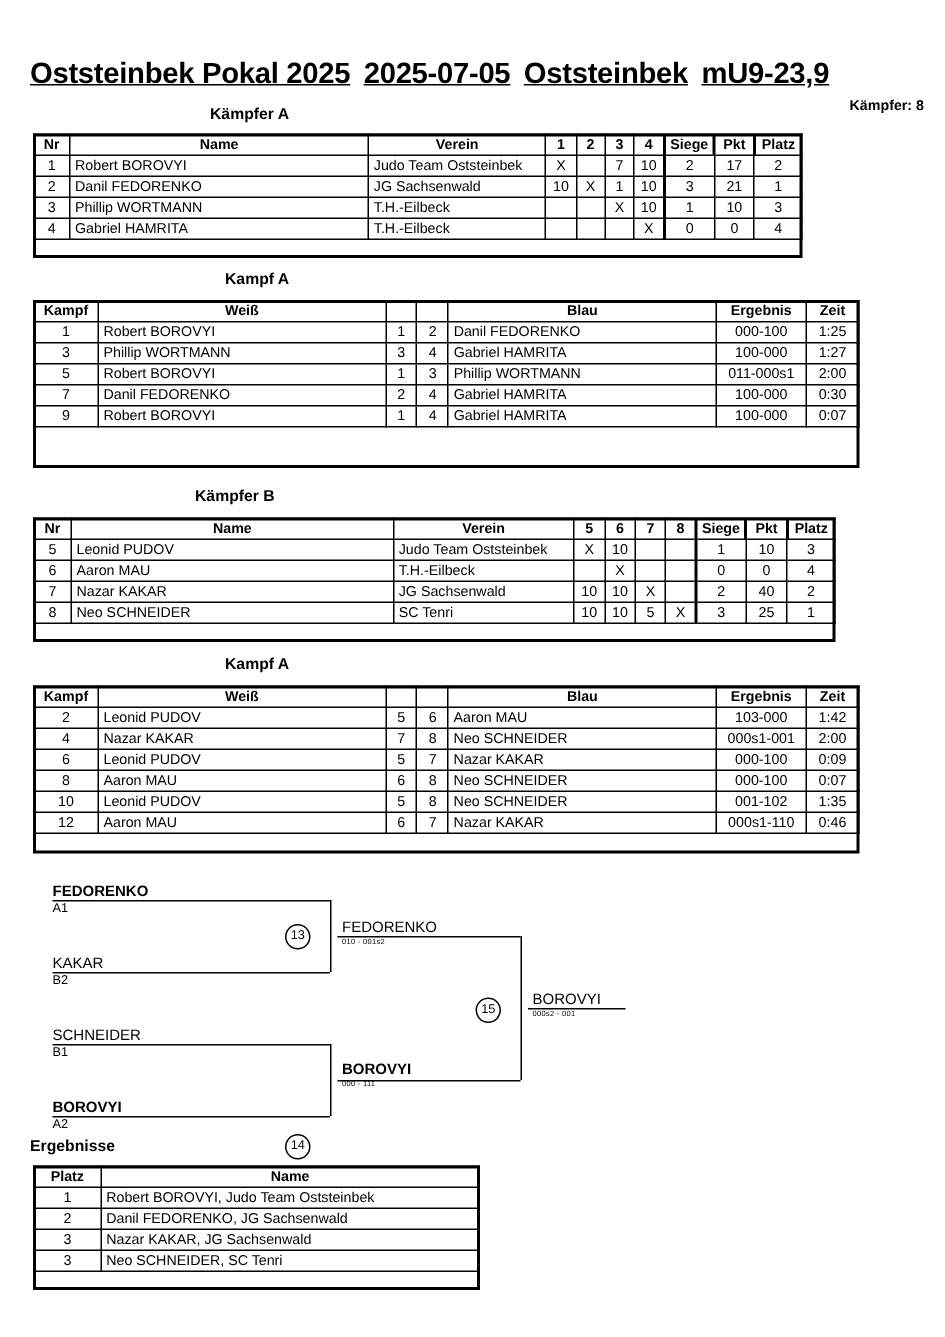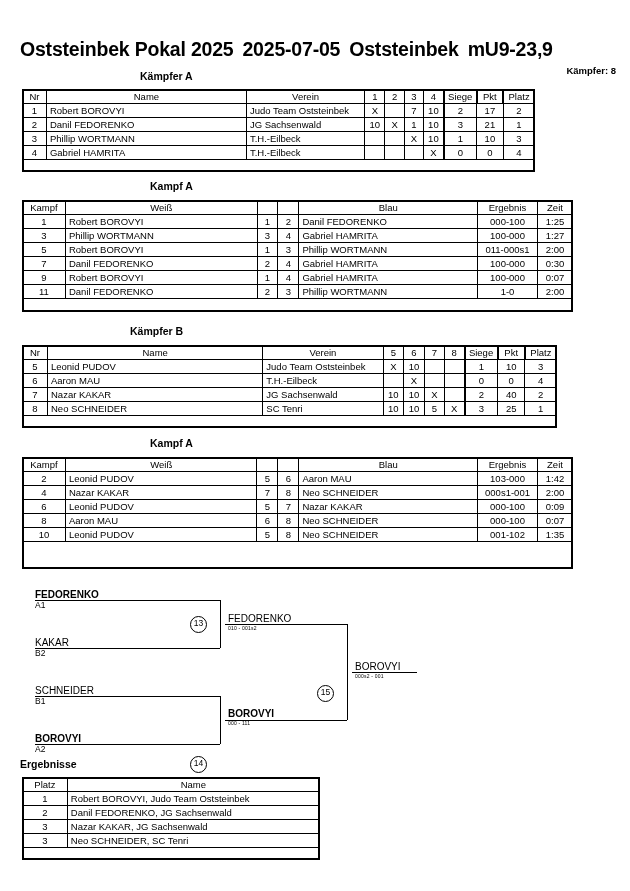--- a/index.html
+++ b/index.html
@@ -25,20 +25,21 @@
     height: 52px;
   }
   .doc-title {
     position: absolute;
     top: 0;
     left: 20px;
     font-size: 19.5px;
     font-weight: bold;
     letter-spacing: -0.2px;
     white-space: nowrap;
+    text-decoration: underline;
   }
   .doc-title span { margin-right: 9px; }
   .doc-title span:last-child { margin-right: 0; }
   .fighter-count {
     position: absolute;
     top: 27px;
     right: 14px;
     font-size: 9.5px;
     font-weight: bold;
     white-space: nowrap;
@@ -64,21 +65,21 @@
     border: 1px solid #000000;
     padding: 1px 3px;
     height: 14px;
     box-sizing: border-box;
     font-weight: normal;
     vertical-align: middle;
     white-space: nowrap;
     overflow: hidden;
   }
   table.grid th {
-    font-weight: normal;
+    font-weight: bold;
     text-align: center;
   }
   .c  { text-align: center; }
   .l  { text-align: left; }
   .b  { font-weight: bold; }
   .thick-l { border-left-width: 2px !important; }
 
   
   .frame {
     position: absolute;
@@ -299,29 +300,20 @@
       </tr>
       <tr>
         <td class="c">9</td>
         <td class="l b">Robert BOROVYI</td>
         <td class="c">1</td>
         <td class="c">4</td>
         <td class="l">Gabriel HAMRITA</td>
         <td class="c">100-000</td>
         <td class="c">0:07</td>
       </tr>
-      <tr>
-        <td class="c">11</td>
-        <td class="l b">Danil FEDORENKO</td>
-        <td class="c">2</td>
-        <td class="c">3</td>
-        <td class="l">Phillip WORTMANN</td>
-        <td class="c">1-0</td>
-        <td class="c">2:00</td>
-      </tr>
     </tbody>
 </table>
 <div class="frame" style="top:200px; left:22px; width:551px; height:112px;"></div>
 
 <div class="section-caption" style="top:325px; left:130px; width:300px;">Kämpfer B</div>
 
 <table class="grid" id="pool-b-table" style="top:345px; left:22px; width:535px;">
   <colgroup>
     <col style="width:26px">
       <col style="width:232px">
@@ -463,20 +455,29 @@
       </tr>
       <tr>
         <td class="c">10</td>
         <td class="l">Leonid PUDOV</td>
         <td class="c">5</td>
         <td class="c">8</td>
         <td class="l b">Neo SCHNEIDER</td>
         <td class="c">001-102</td>
         <td class="c">1:35</td>
       </tr>
+      <tr>
+        <td class="c">12</td>
+        <td class="l">Aaron MAU</td>
+        <td class="c">6</td>
+        <td class="c">7</td>
+        <td class="l b">Nazar KAKAR</td>
+        <td class="c">000s1-110</td>
+        <td class="c">0:46</td>
+      </tr>
     </tbody>
 </table>
 <div class="frame" style="top:457px; left:22px; width:551px; height:112px;"></div>
 
 <div class="bracket">
 
   <div class="bk-name bold" style="left:35px; top:9px;">FEDORENKO</div>
   <div class="bk-seed" style="left:35px; top:21px;">A1</div>
   <div class="bk-line h" style="left:35px; top:20px; width:185px;"></div>
 
@@ -501,21 +502,21 @@
 
   <div class="bk-line v" style="left:220px; top:116px; height:48px;"></div>
 
   <div class="bk-node" style="left:190px; top:132px;margin-top:44px;">14</div>
   <div class="bk-name bold" style="left:228px; top:128px;">BOROVYI</div>
   <div class="bk-score" style="left:228px; top:140px;">000 - 111</div>
   <div class="bk-line h" style="left:225px; top:140px; width:122px;"></div>
 
   <div class="bk-line v" style="left:347px; top:44px; height:96px;"></div>
 
-  <div class="bk-node" style="left:317px; top:85px;margin-top:20px;">15</div>
+  <div class="bk-node" style="left:317px; top:85px;">15</div>
   <div class="bk-name" style="left:355px; top:81px;">BOROVYI</div>
   <div class="bk-score" style="left:355px; top:93px;">000s2 - 001</div>
   <div class="bk-line h" style="left:352px; top:92px; width:65px;"></div>
 </div>
 
 <div class="results-caption">Ergebnisse</div>
 
 <table class="grid" id="results-table" style="top:777px; left:22px; width:298px;">
   <colgroup>
       <col style="width:45px">

